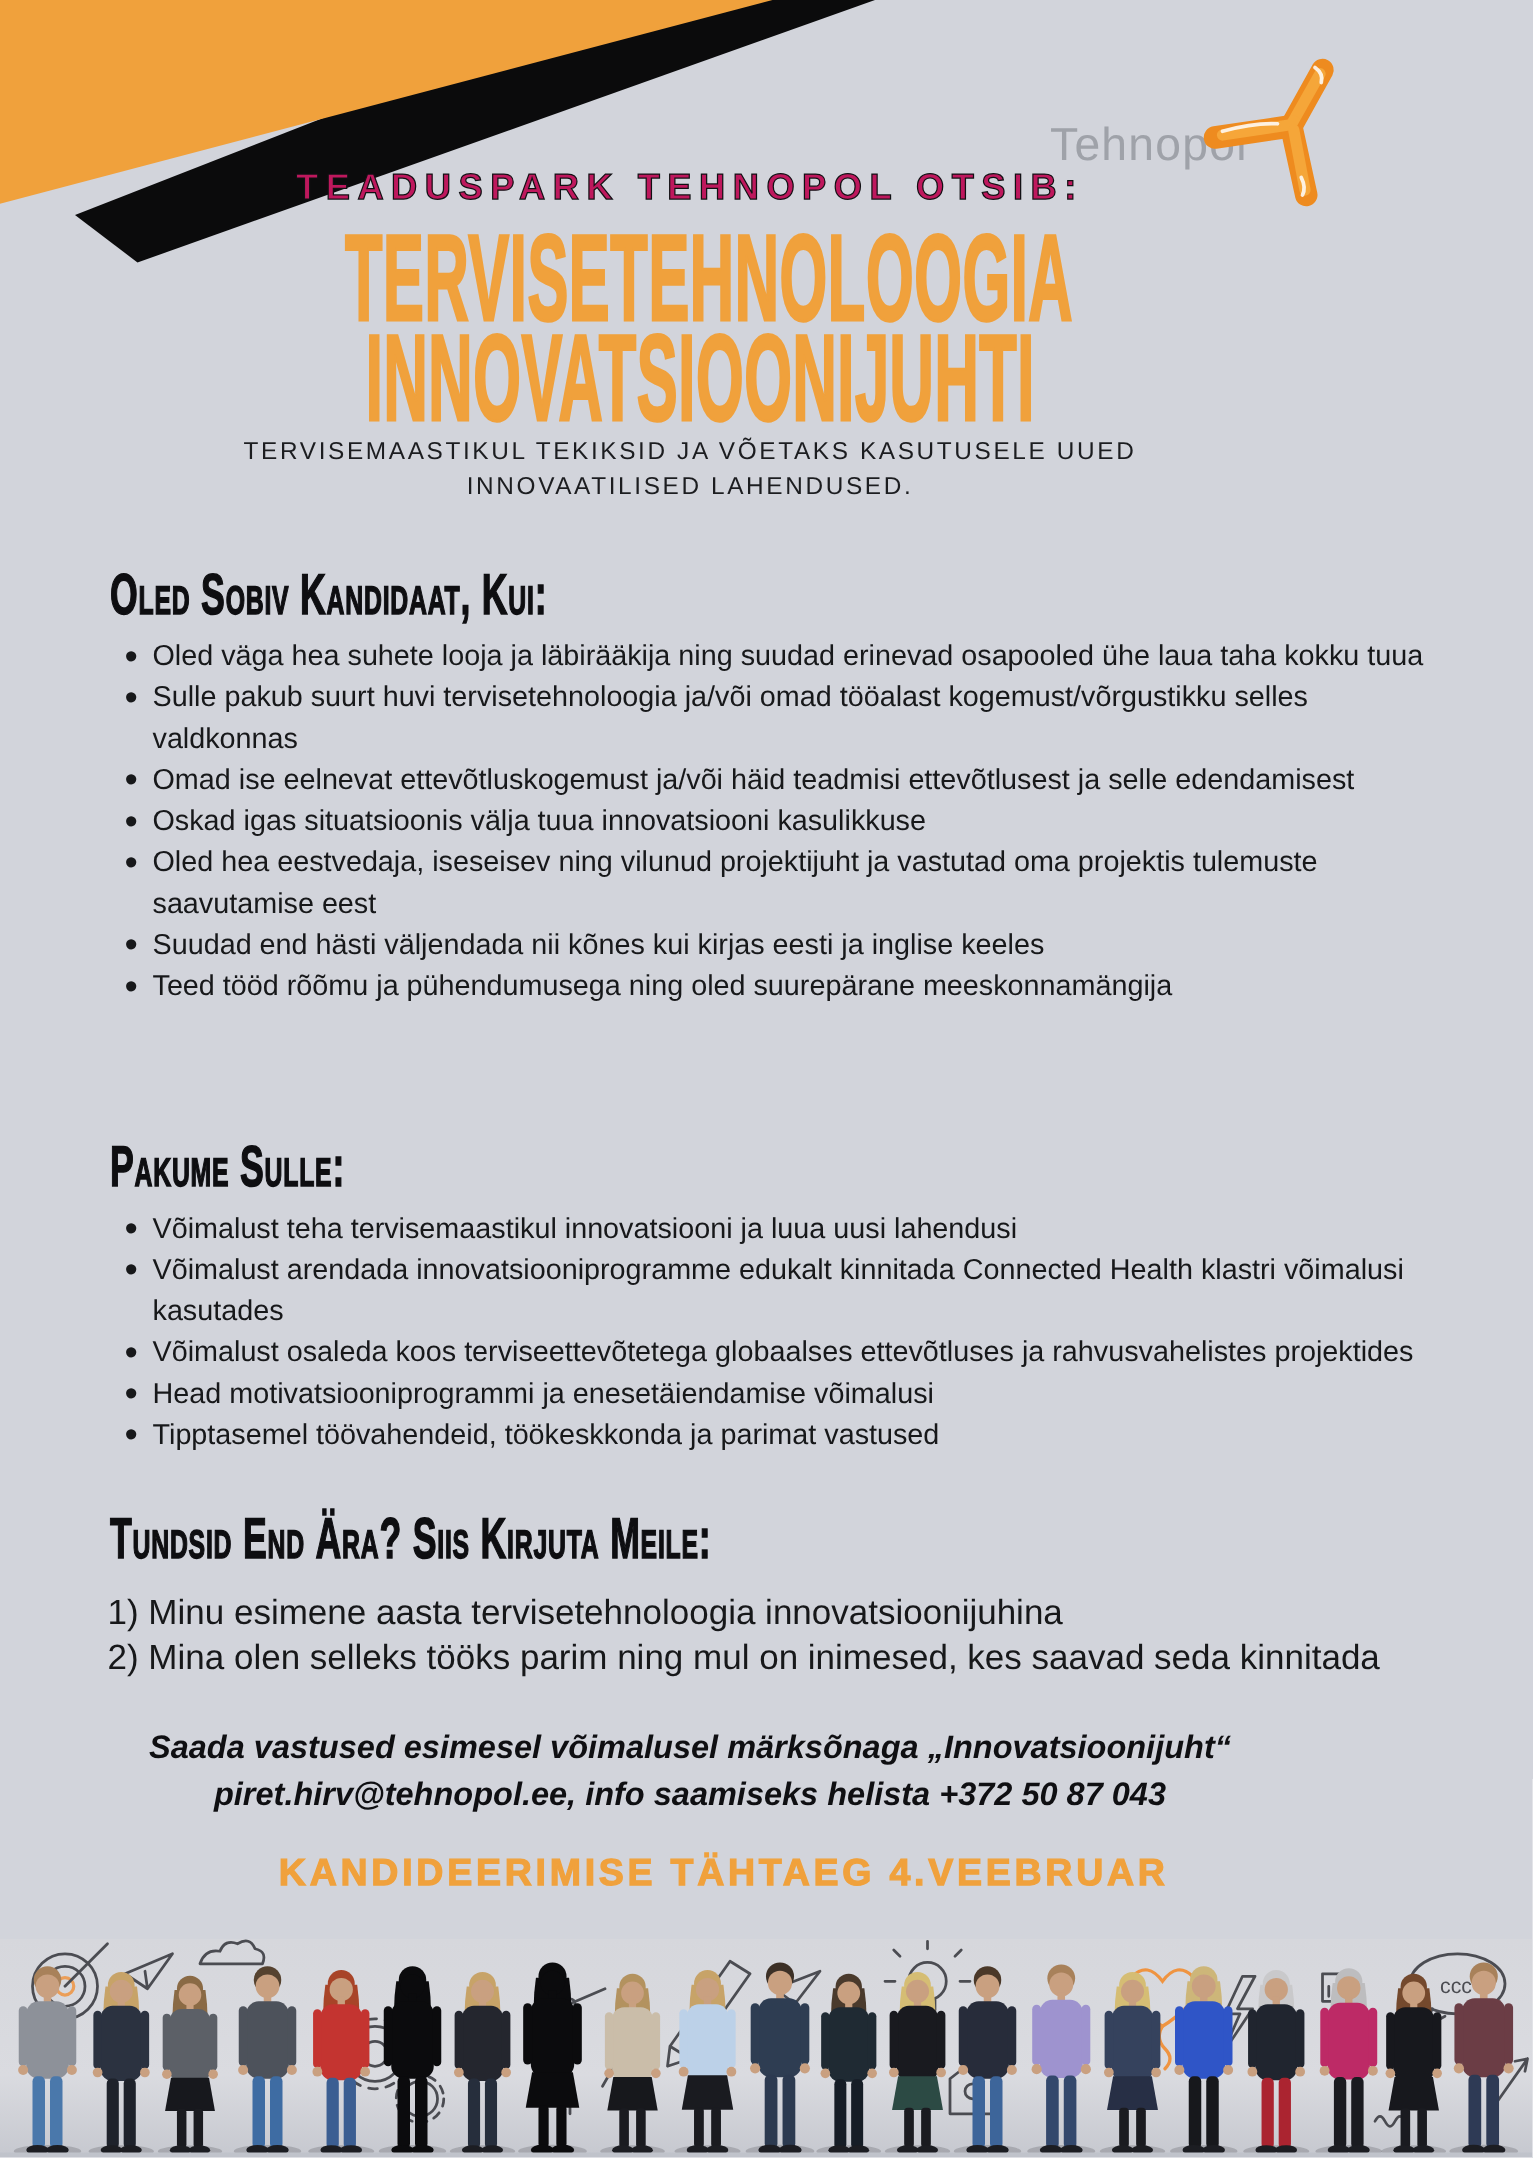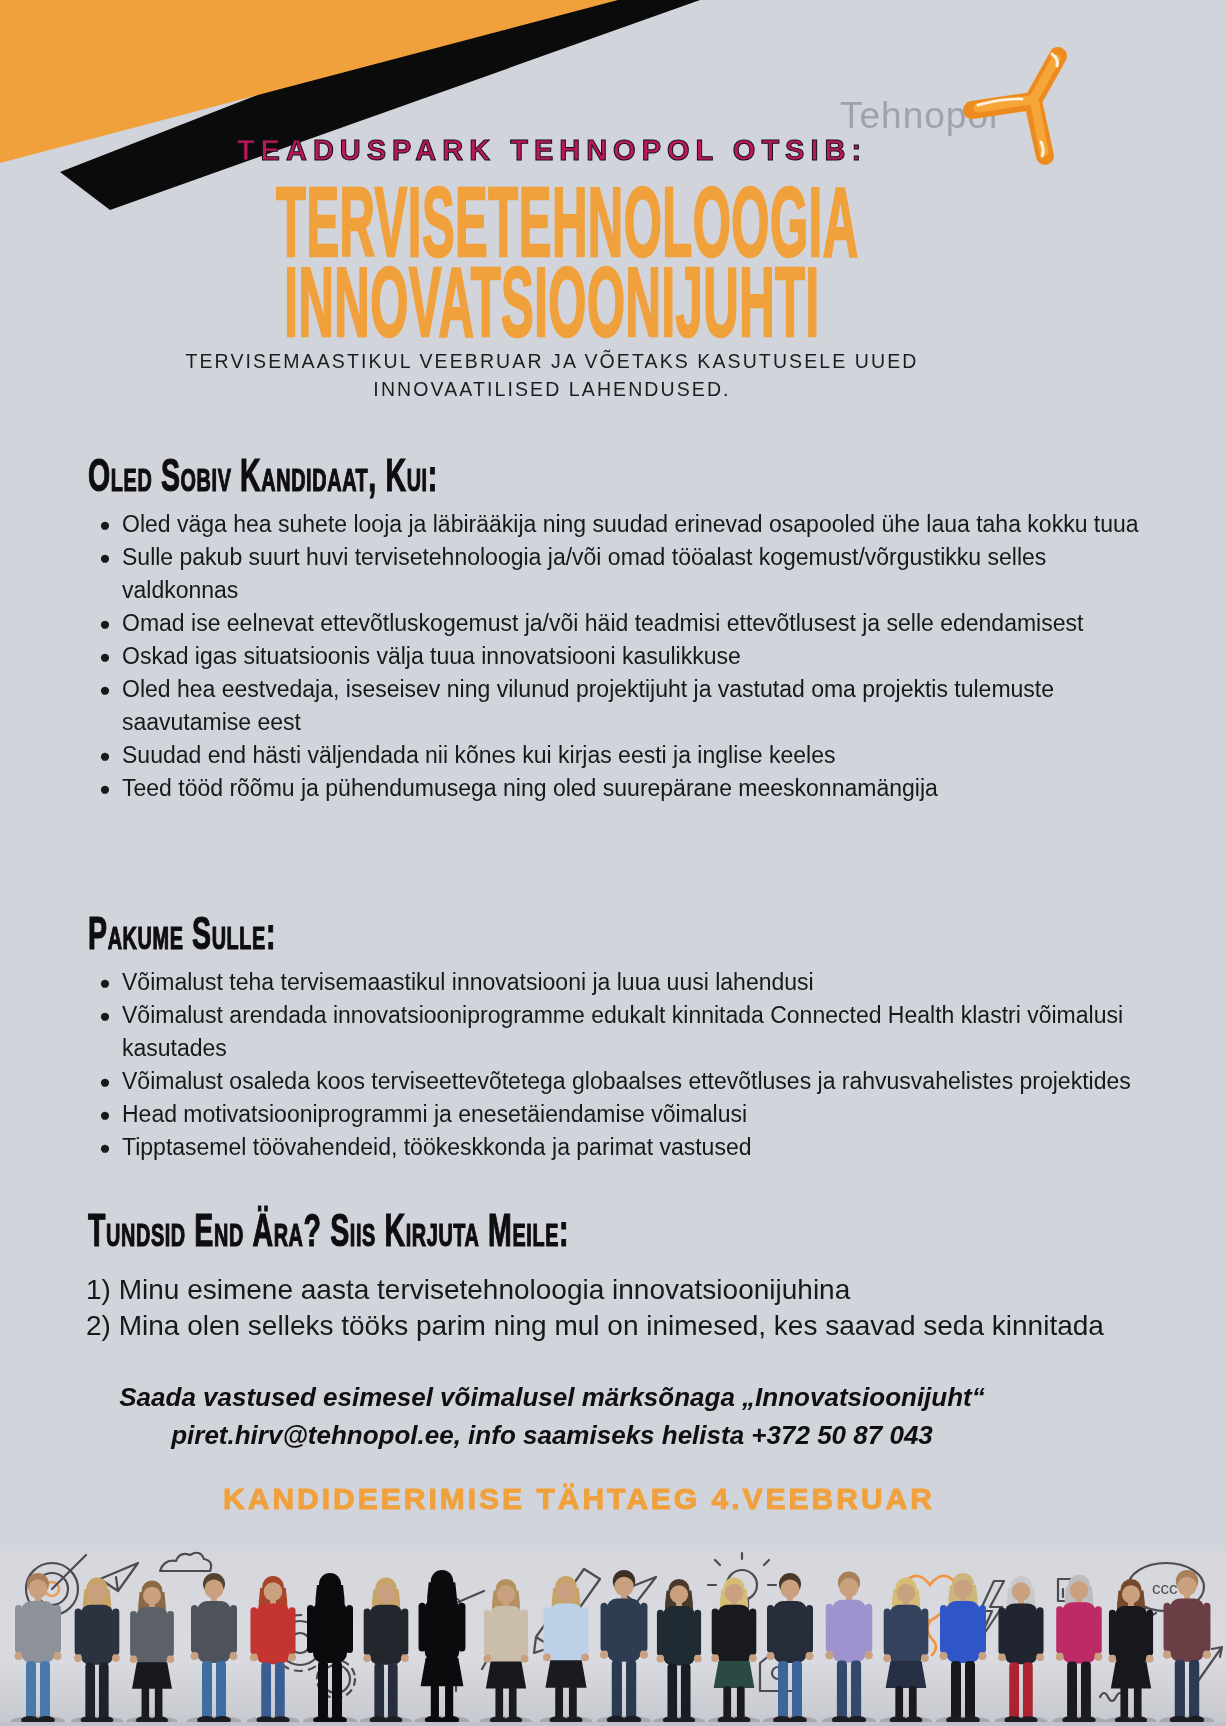--- a/index.html
+++ b/index.html
@@ -23,21 +23,21 @@
     white-space:nowrap;
   }
   .title-line{
     display:block;
     font-size:98px;font-weight:700;line-height:80px;
     color:#f0a13c;
     transform:scaleX(.5);transform-origin:center;
     -webkit-text-stroke:2.5px #f0a13c;
     white-space:nowrap;letter-spacing:1px;
   }
-  .title-block{top:182px;}
+  .title-block{top:182px;text-align:right;}
   .subtitle{
     top:348px;
     font-size:19.5px;letter-spacing:2.1px;line-height:27.5px;
     color:#1c1d20;font-weight:400;
   }
 
   .sec-h{
     position:absolute;left:88px;
     font-size:46px;font-weight:800;font-variant:small-caps;
     letter-spacing:1px;color:#0e0e11;
@@ -98,21 +98,21 @@
   </svg>
 
   <div class="center-col kicker">TEADUSPARK TEHNOPOL OTSIB:</div>
 
   <div class="center-col title-block">
     <span class="title-line">TERVISETEHNOLOOGIA</span>
     <span class="title-line">INNOVATSIOONIJUHTI</span>
   </div>
 
   <div class="center-col subtitle">
-    <div>TERVISEMAASTIKUL VEEBRUAR JA VÕETAKS KASUTUSELE UUED</div>
+    <div>TERVISEMAASTIKUL TEKIKSID JA VÕETAKS KASUTUSELE UUED</div>
     <div>INNOVAATILISED LAHENDUSED.</div>
   </div>
 
   <div class="sec-h" style="top:450px;">Oled Sobiv Kandidaat, Kui:</div>
   <div class="blist" style="top:508px;">
     <div class="bitem">
         <span class="bdot">●</span>
         <span class="btext">Oled väga hea suhete looja ja läbirääkija ning suudad erinevad osapooled ühe laua taha kokku tuua</span>
       </div>
     <div class="bitem">

